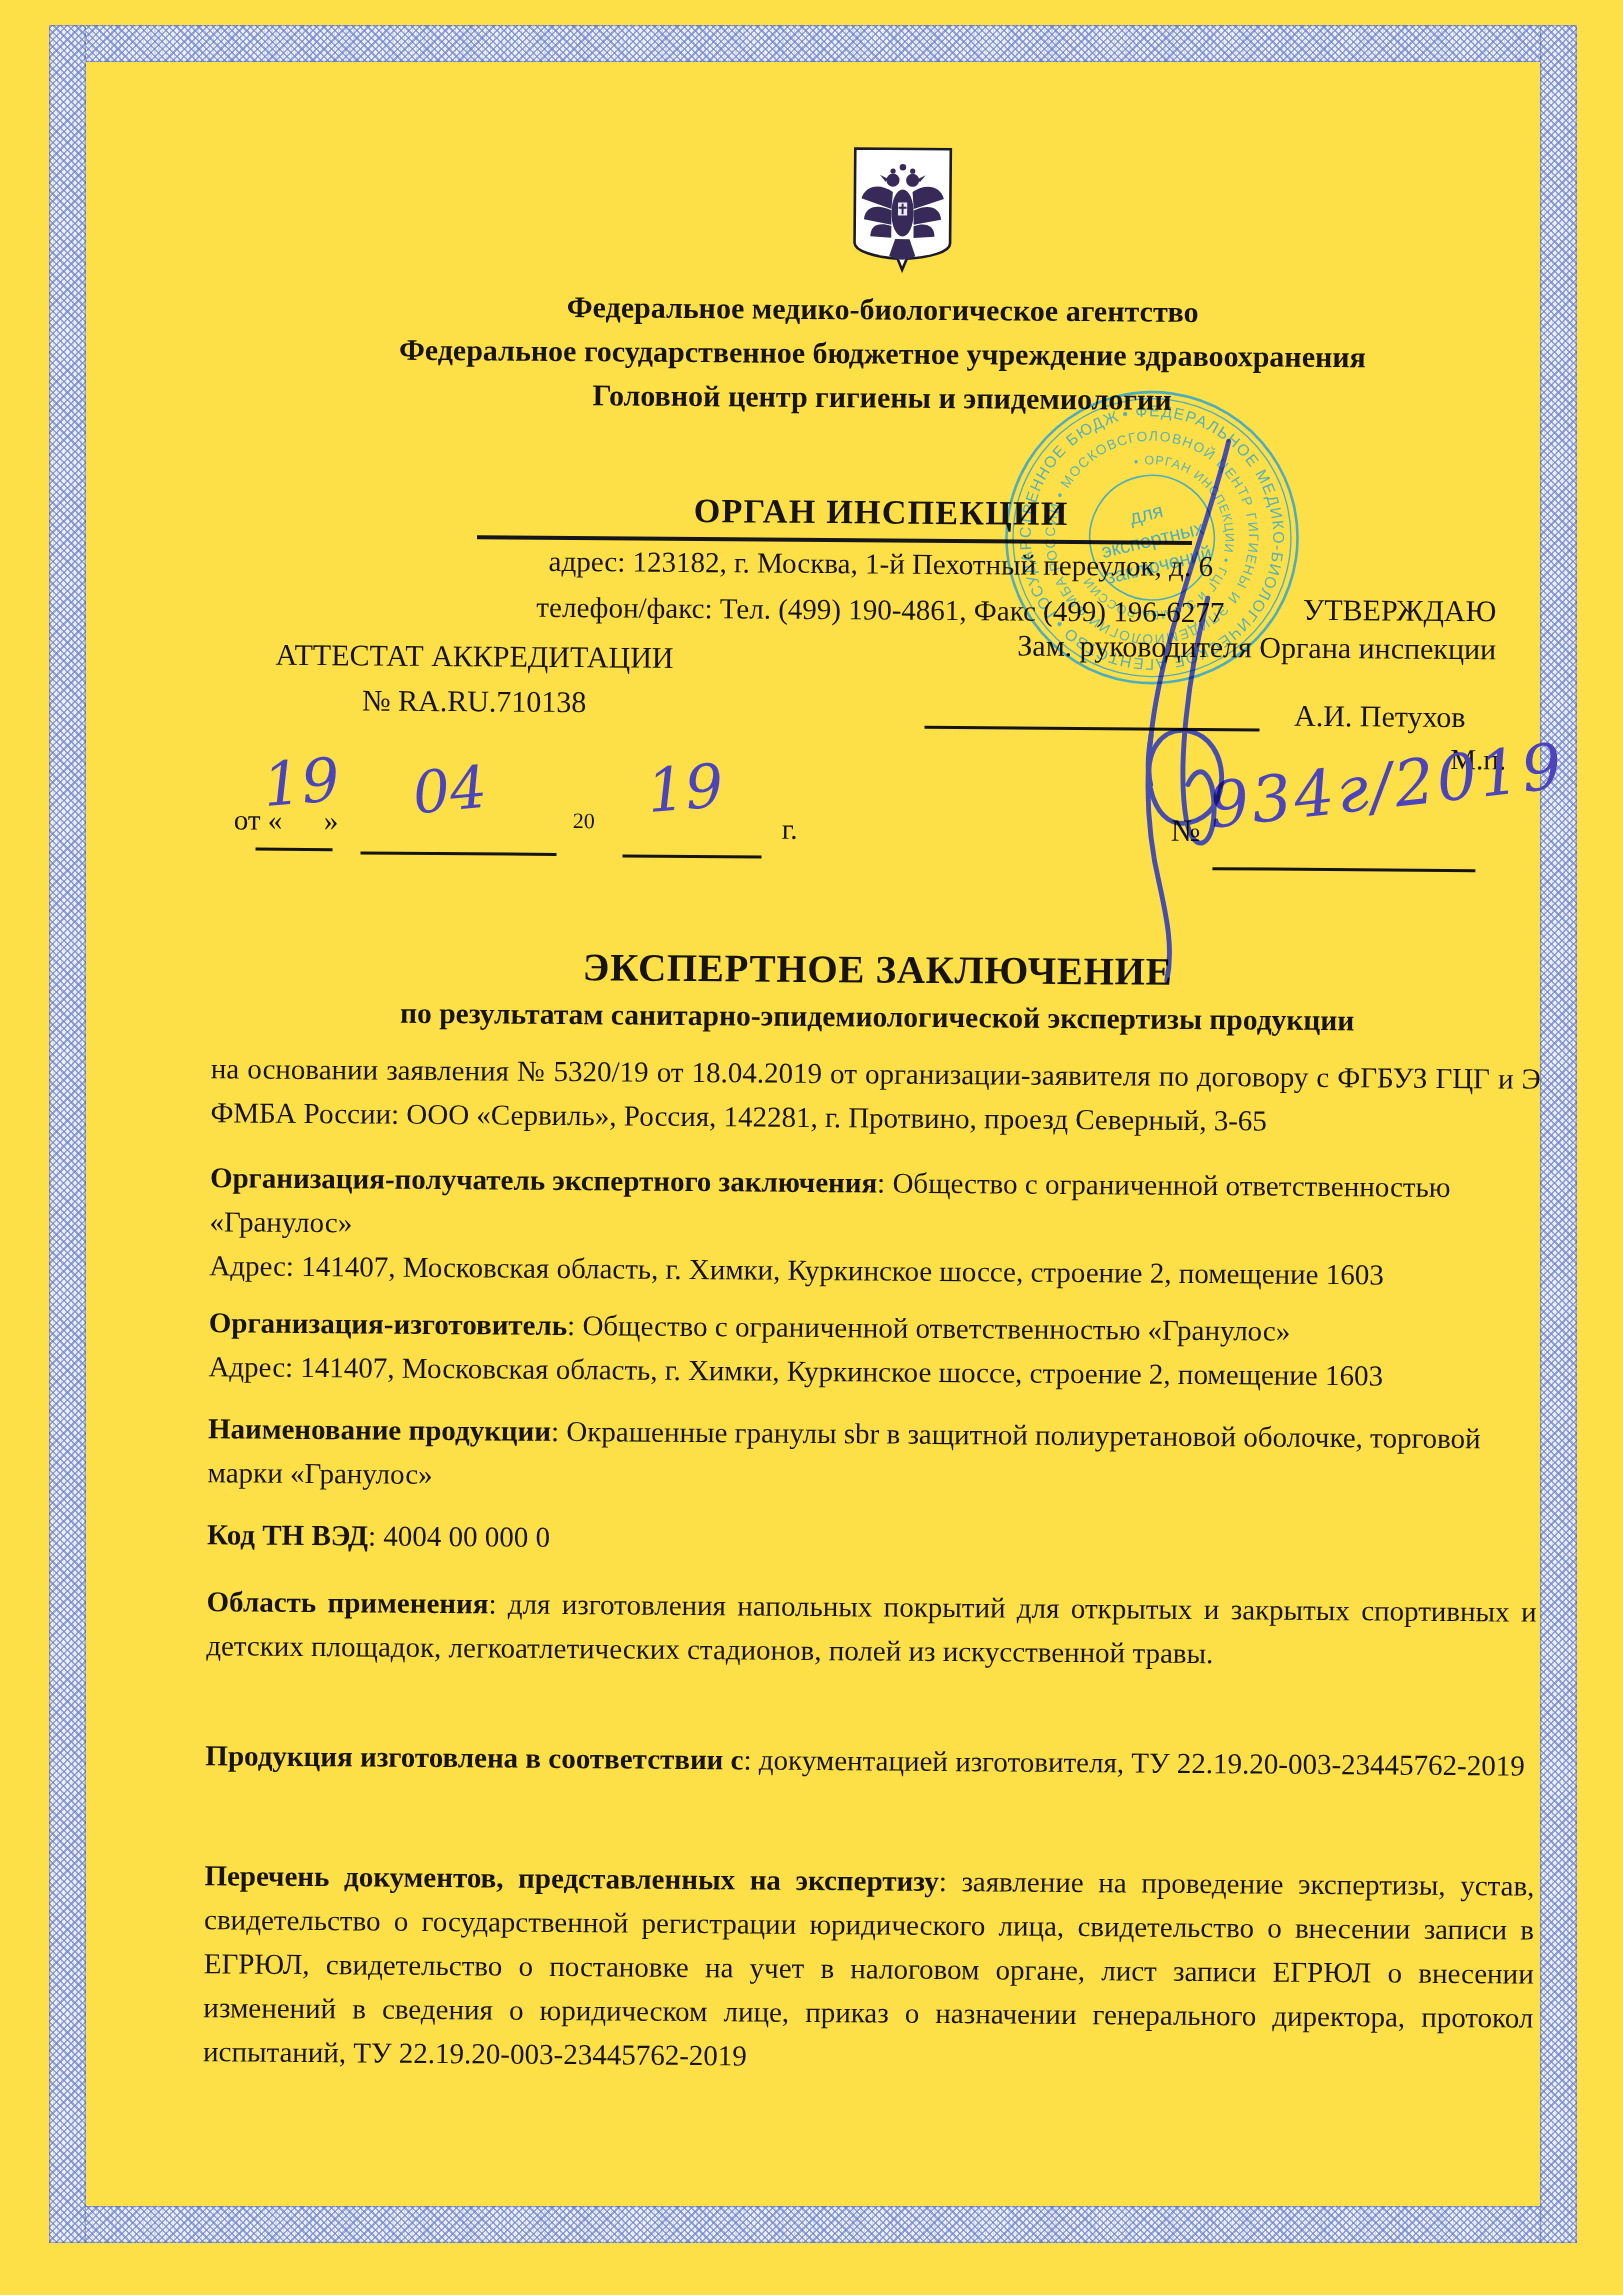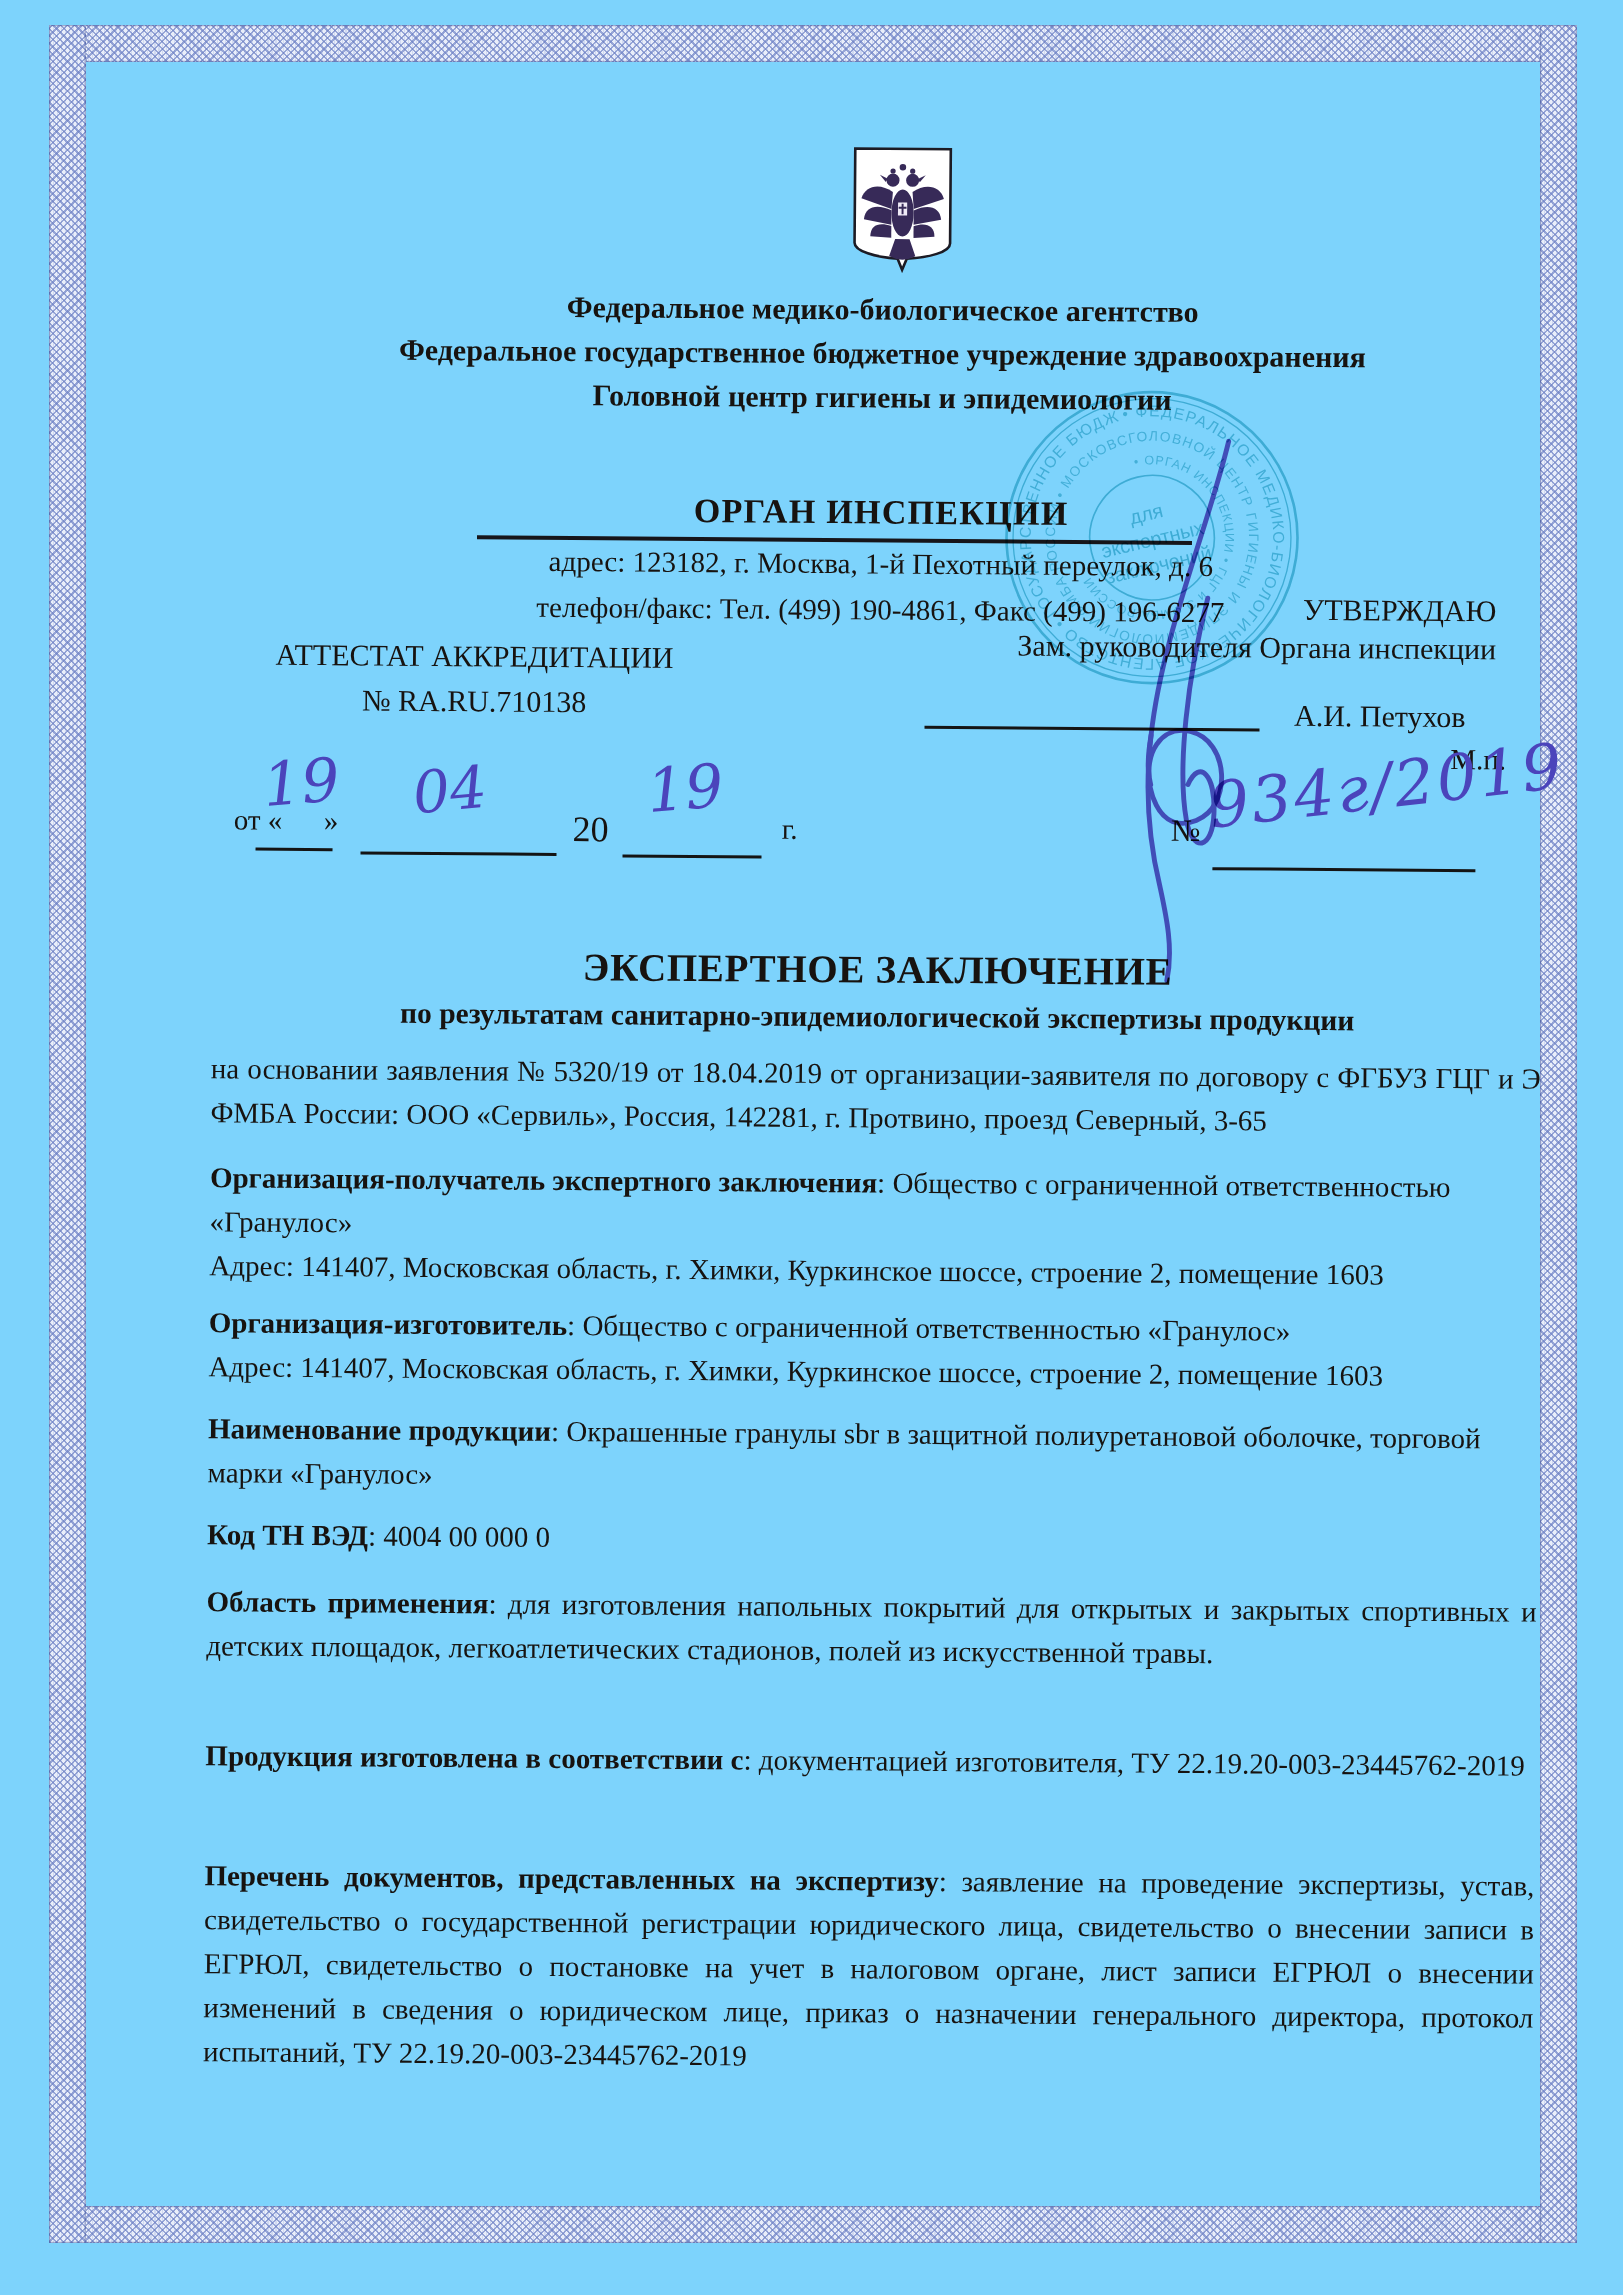--- a/index.html
+++ b/index.html
@@ -1,16 +1,16 @@
 <!DOCTYPE html>
 <html style="font-size:10.5px"><head>
 <meta charset="utf-8">
 <style>
   html,body{margin:0;padding:0;background:#ffffff;}
-  .page{position:relative;width:1623px;height:2295px;background:#7dd3fc;overflow:hidden;
+  .page{position:relative;width:1623px;height:2295px;background:#fde047;overflow:hidden;
         font-family:"Liberation Serif", serif;color:#171310;}
   
   .frame{position:absolute;
     background:
       repeating-linear-gradient(45deg, rgba(108,128,196,.65) 0 1.6px, transparent 1.6px 5.2px),
       repeating-linear-gradient(-45deg, rgba(108,128,196,.65) 0 1.6px, transparent 1.6px 5.2px),
       repeating-linear-gradient(90deg, rgba(150,168,220,.30) 0 1.3px, transparent 1.3px 3.9px),
       #e9eefa;
     box-shadow: inset 0 0 0 1.3px rgba(52,70,140,.40);}
   .frame-top{left:49px;top:25px;width:1528px;height:37px;}
@@ -35,21 +35,21 @@
 
   .approve-label{left:910px;top:589px;width:583px;text-align:right;font-size:30px;}
   .approve-title{left:910px;top:627px;width:583px;text-align:right;font-size:30px;}
   .sig-line{left:922px;top:725px;width:335px;height:3.3px;background:#121212;}
   .approver-name{left:910px;top:695px;width:553px;text-align:right;font-size:30px;}
   .seal-note{left:1440px;top:738px;width:72px;text-align:center;font-size:29px;}
 
   .printed{font-size:29px;}
   .d-ot{left:232px;top:808px;}
   .d-close{left:322px;top:808px;}
-  .d-20{left:571px;top:810px;font-size:36px;}
+  .d-20{left:571px;top:810px;font-size:22px;}
   .d-g{left:780px;top:813px;}
   .rule{background:#141414;height:3.3px;}
   .d-u1{left:254px;top:852px;width:77px;}
   .d-u2{left:359px;top:855px;width:196px;}
   .d-u3{left:621px;top:856px;width:139px;}
   .num-label{left:1169px;top:810px;font-size:31px;}
   .num-u{left:1211px;top:864px;width:263px;}
 
   .ink{font-family:"DejaVu Serif", serif;font-style:italic;color:#4b44bb;font-weight:500;}
   .ink-day{left:261px;top:751px;font-size:60px;transform:rotate(-5deg);}

